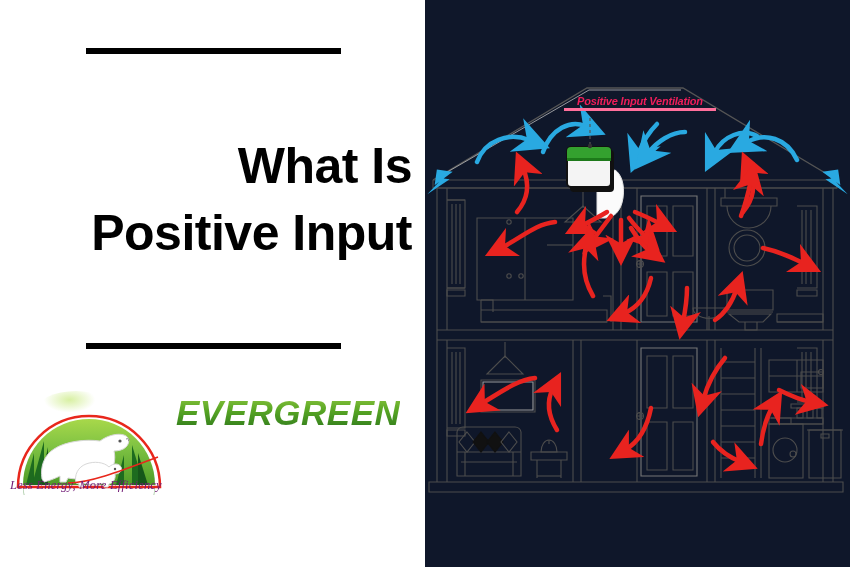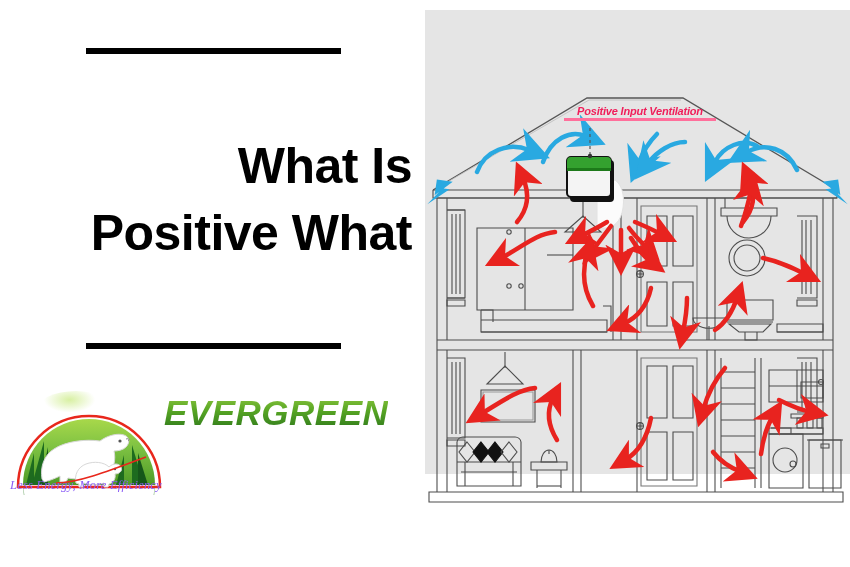--- a/index.html
+++ b/index.html
@@ -26,21 +26,21 @@
   .title-line{
     font-family:"Liberation Sans", sans-serif;
     font-weight:bold;color:#000000;
     font-size:50px;line-height:1.33;
     letter-spacing:-0.5px;white-space:nowrap;text-align:right;
   }
 
   
   #logo{position:absolute;left:8px;top:383px;width:400px;height:115px;}
   #logo-mark{position:absolute;left:6px;top:0px;width:150px;height:112px;}
-  #logo-text{position:absolute;left:156px;top:12px;width:240px;height:90px;}
+  #logo-text{position:absolute;left:168px;top:12px;width:240px;height:90px;}
 
   .brand-line{
     font-family:"Liberation Sans", sans-serif;
     font-weight:bold;font-style:italic;
     letter-spacing:0.5px;white-space:nowrap;line-height:1;
   }
   #brand-top{
     position:absolute;left:0;top:0;font-size:35px;
     background:linear-gradient(180deg,#8cc63e 0%,#57a524 45%,#2f7a1c 100%);
     -webkit-background-clip:text;background-clip:text;color:transparent;
@@ -54,25 +54,25 @@
     -webkit-background-clip:text;background-clip:text;color:transparent;
     -webkit-text-fill-color:transparent;
   }
   #reg-mark{
     font-family:"Liberation Sans", sans-serif;font-size:15px;font-weight:bold;
     color:#2f7a1c;margin-left:3px;margin-bottom:14px;
   }
   #tagline{
     position:absolute;left:2px;top:95px;width:160px;
     font-family:"Liberation Serif", serif;font-style:italic;
-    font-size:12.5px;color:#8b5cf6;letter-spacing:0.2px;white-space:nowrap;
+    font-size:12.5px;color:#701a75;letter-spacing:0.2px;white-space:nowrap;
   }
 
   
-  #right-panel{position:absolute;left:425px;top:10px;width:425px;height:464px;background:#e5e5e5;}
+  #right-panel{position:absolute;left:425px;top:0;width:425px;height:567px;background:#0f172a;}
   #house-svg{position:absolute;left:0;top:0;width:425px;height:567px;}
 
   #piv-label{
     position:absolute;left:135px;top:95px;width:160px;text-align:center;
   }
   #piv-label-text{
     font-family:"Liberation Sans", sans-serif;font-weight:bold;font-style:italic;
     font-size:11px;color:#f01e5a;letter-spacing:-0.2px;white-space:nowrap;
     line-height:1.1;
   }
@@ -82,21 +82,21 @@
 <body>
 
 <div id="canvas">
 
   <div id="left-panel">
 
     <div class="rule" id="rule-top"></div>
 
     <div id="title-block">
       <div class="title-line">What Is</div>
-      <div class="title-line">Positive What</div>
+      <div class="title-line">Positive Input</div>
     </div>
 
     <div class="rule" id="rule-bottom"></div>
 
     <div id="logo">
 
       <div id="logo-mark">
         <svg width="150" height="112" viewBox="0 0 150 112" xmlns="http://www.w3.org/2000/svg">
           <defs>
             <linearGradient id="domeGrad" x1="0" y1="0" x2="0" y2="1">

